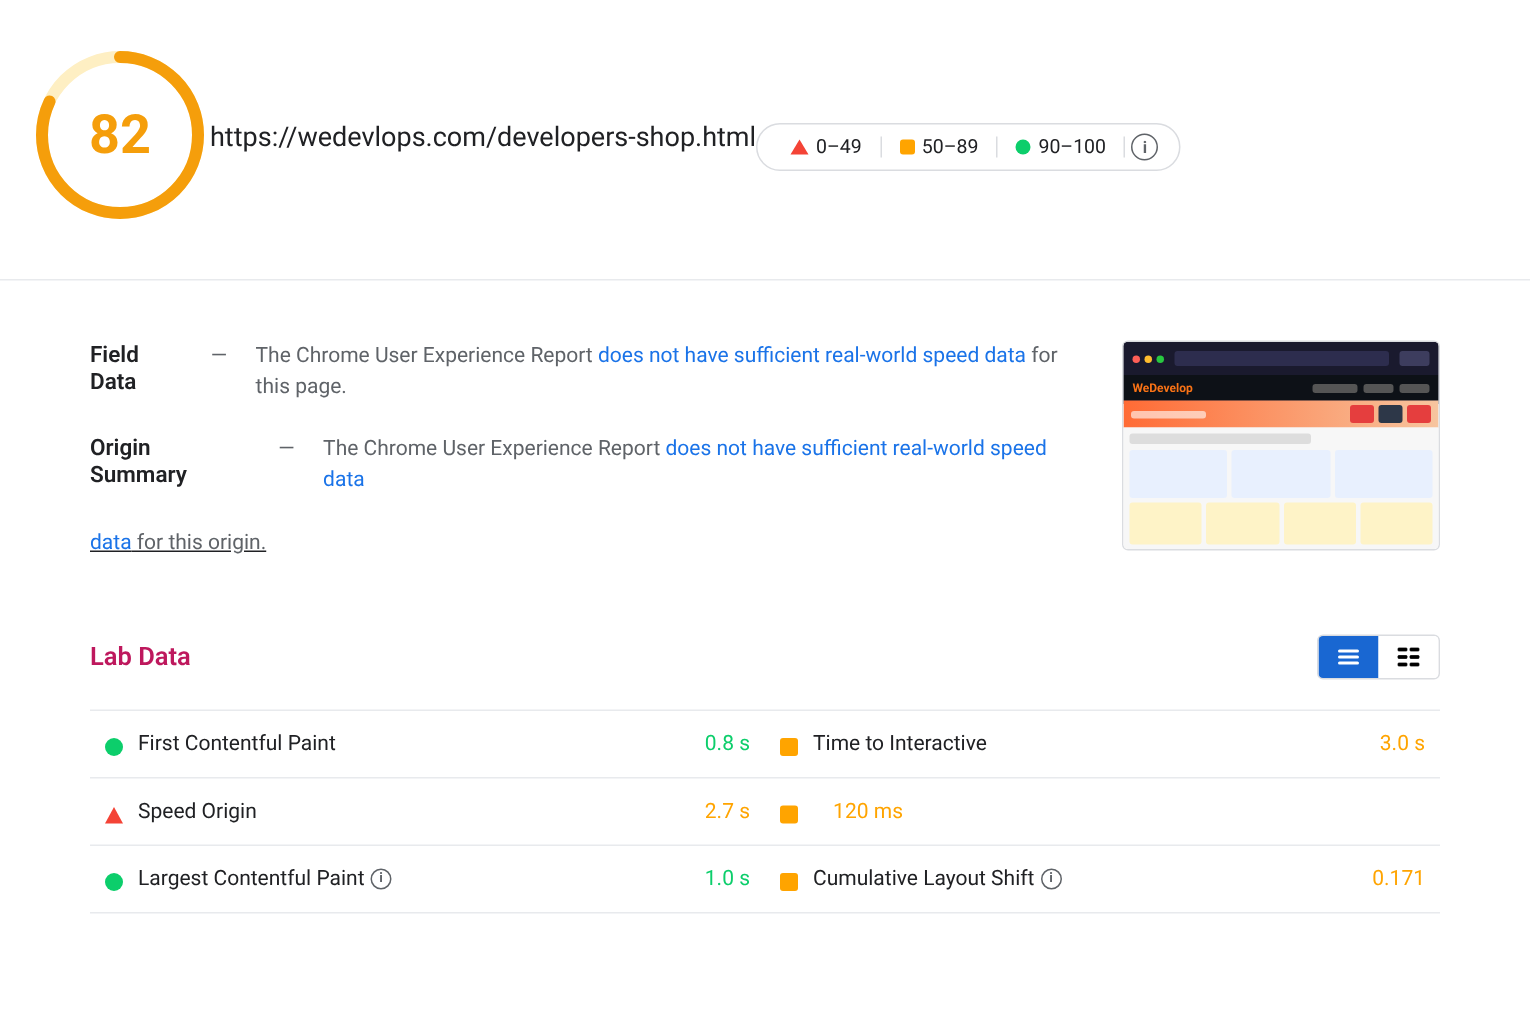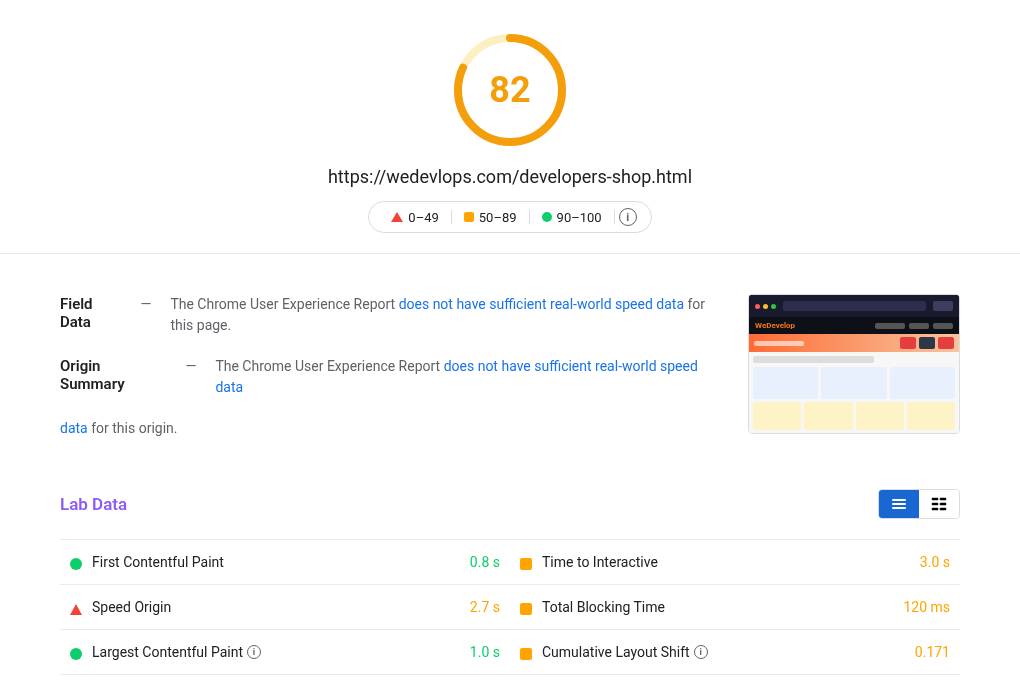--- a/index.html
+++ b/index.html
@@ -7,21 +7,20 @@
       font-family: -apple-system, BlinkMacSystemFont, 'Segoe UI', Roboto, Arial, sans-serif;
       background: #fff;
       color: #202124;
       width: 1020px;
       min-height: 682px;
     }
 
     
     .score-section {
       display: flex;
-      flex-direction: column;
       align-items: center;
       padding: 30px 20px 20px;
     }
 
     .score-ring-container {
       position: relative;
       width: 120px;
       height: 120px;
       margin-bottom: 16px;
     }
@@ -180,21 +179,21 @@
     .lab-header {
       display: flex;
       align-items: center;
       justify-content: space-between;
       margin-bottom: 20px;
     }
 
     .lab-title {
       font-size: 17px;
       font-weight: 600;
-      color: #8b5cf6;
+      color: #be185d;
     }
 
     .view-toggle {
       display: flex;
       border: 1px solid #dadce0;
       border-radius: 4px;
       overflow: hidden;
     }
 
     .toggle-btn {
@@ -343,21 +342,21 @@
 
     <div class="field-block">
       <div class="field-title-row">
         <span class="field-title">Origin Summary</span>
         <span class="field-dash">—</span>
         <span class="field-desc">
           The Chrome User Experience Report
           <a class="field-link" href="#">does not have sufficient real-world speed data</a>
         </span>
       </div>
-      <div style="margin-top:20px; margin-left:0;">
+      <div style="margin-top:20px; margin-left:0;text-decoration:underline;">
         <span class="field-desc">
           <a class="field-link" href="#">data</a>
           for this origin.
         </span>
       </div>
     </div>
   </div>
 
   <div class="field-thumbnail">
     <div class="thumbnail-mock">
@@ -445,21 +444,20 @@
     </div>
 
     <div class="metric-row">
       <div class="metric-indicator triangle"></div>
       <span class="metric-name">Speed Origin</span>
       <span class="metric-value orange">2.7 s</span>
     </div>
 
     <div class="metric-row">
       <div class="metric-indicator bg-orange orange-sq"></div>
-      <span class="metric-name">Total Blocking Time</span>
       <span class="metric-value orange">120 ms</span>
     </div>
 
     <div class="metric-row">
       <div class="metric-indicator bg-green"></div>
       <span class="metric-name">
         Largest Contentful Paint
         <span class="metric-info">i</span>
       </span>
       <span class="metric-value green">1.0 s</span>

